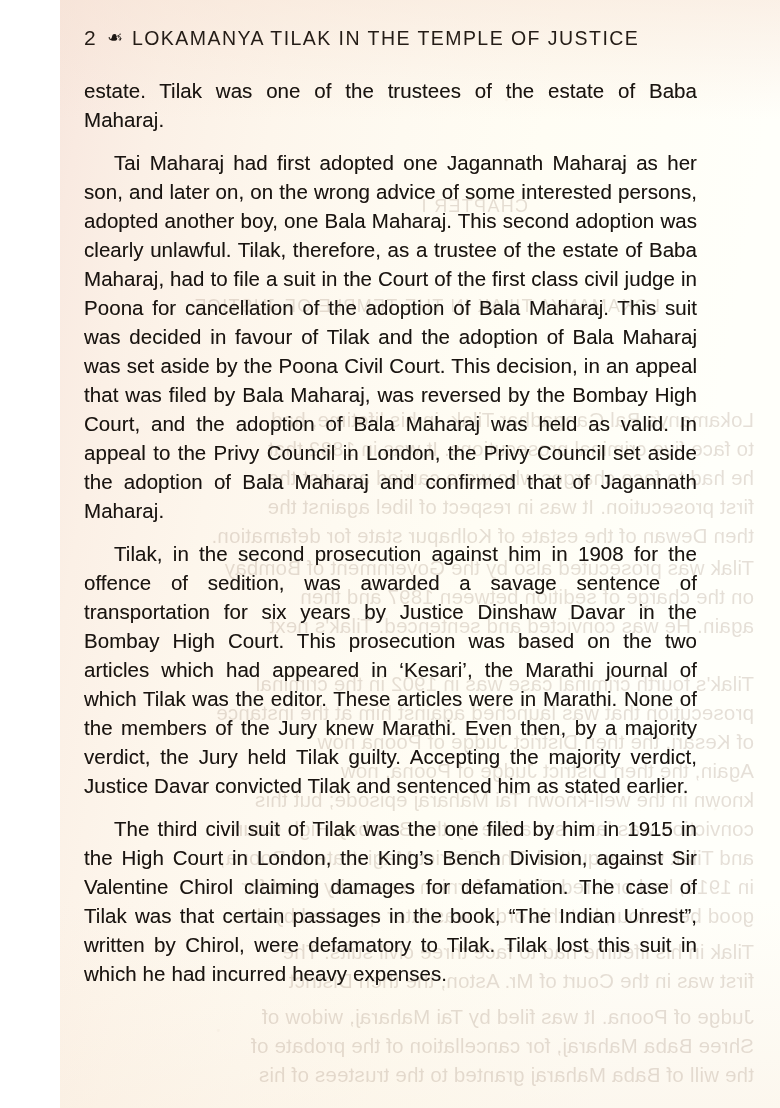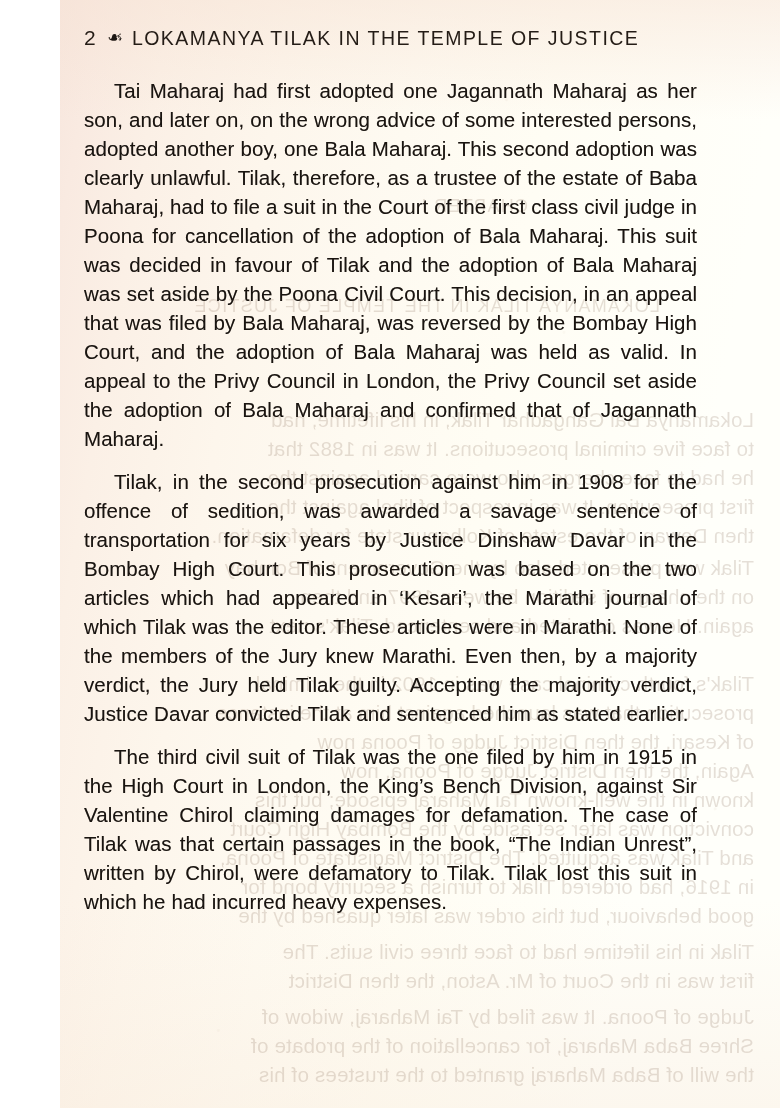--- a/index.html
+++ b/index.html
@@ -190,18 +190,19 @@
       <div class="stline" style="top: 1063px; left: 26px;">the will of Baba Maharaj granted to the trustees of his</div>
     </div>
 
   <div id="runhead">
     <span class="pageno">2</span>
     <span class="ornament">❧</span>
     <span class="title">LOKAMANYA TILAK IN THE TEMPLE OF JUSTICE</span>
   </div>
 
   <div id="col">
+    <p class="noindent">estate. Tilak was one of the trustees of the estate of Baba Maharaj.</p>
     <p>Tai Maharaj had first adopted one Jagannath Maharaj as her son, and later on, on the wrong advice of some interested persons, adopted another boy, one Bala Maharaj. This second adoption was clearly unlawful. Tilak, therefore, as a trustee of the estate of Baba Maharaj, had to file a suit in the Court of the first class civil judge in Poona for cancellation of the adoption of Bala Maharaj. This suit was decided in favour of Tilak and the adoption of Bala Maharaj was set aside by the Poona Civil Court. This decision, in an appeal that was filed by Bala Maharaj, was reversed by the Bombay High Court, and the adoption of Bala Maharaj was held as valid. In appeal to the Privy Council in London, the Privy Council set aside the adoption of Bala Maharaj and confirmed that of Jagannath Maharaj.</p>
     <p>Tilak, in the second prosecution against him in 1908 for the offence of sedition, was awarded a savage sentence of transportation for six years by Justice Dinshaw Davar in the Bombay High Court. This prosecution was based on the two articles which had appeared in ‘Kesari’, the Marathi journal of which Tilak was the editor. These articles were in Marathi. None of the members of the Jury knew Marathi. Even then, by a majority verdict, the Jury held Tilak guilty. Accepting the majority verdict, Justice Davar convicted Tilak and sentenced him as stated earlier.</p>
     <p>The third civil suit of Tilak was the one filed by him in 1915 in the High Court in London, the King’s Bench Division, against Sir Valentine Chirol claiming damages for defamation. The case of Tilak was that certain passages in the book, “The Indian Unrest”, written by Chirol, were defamatory to Tilak. Tilak lost this suit in which he had incurred heavy expenses.</p>
   </div>
 
 </div>
 
 </body></html>

